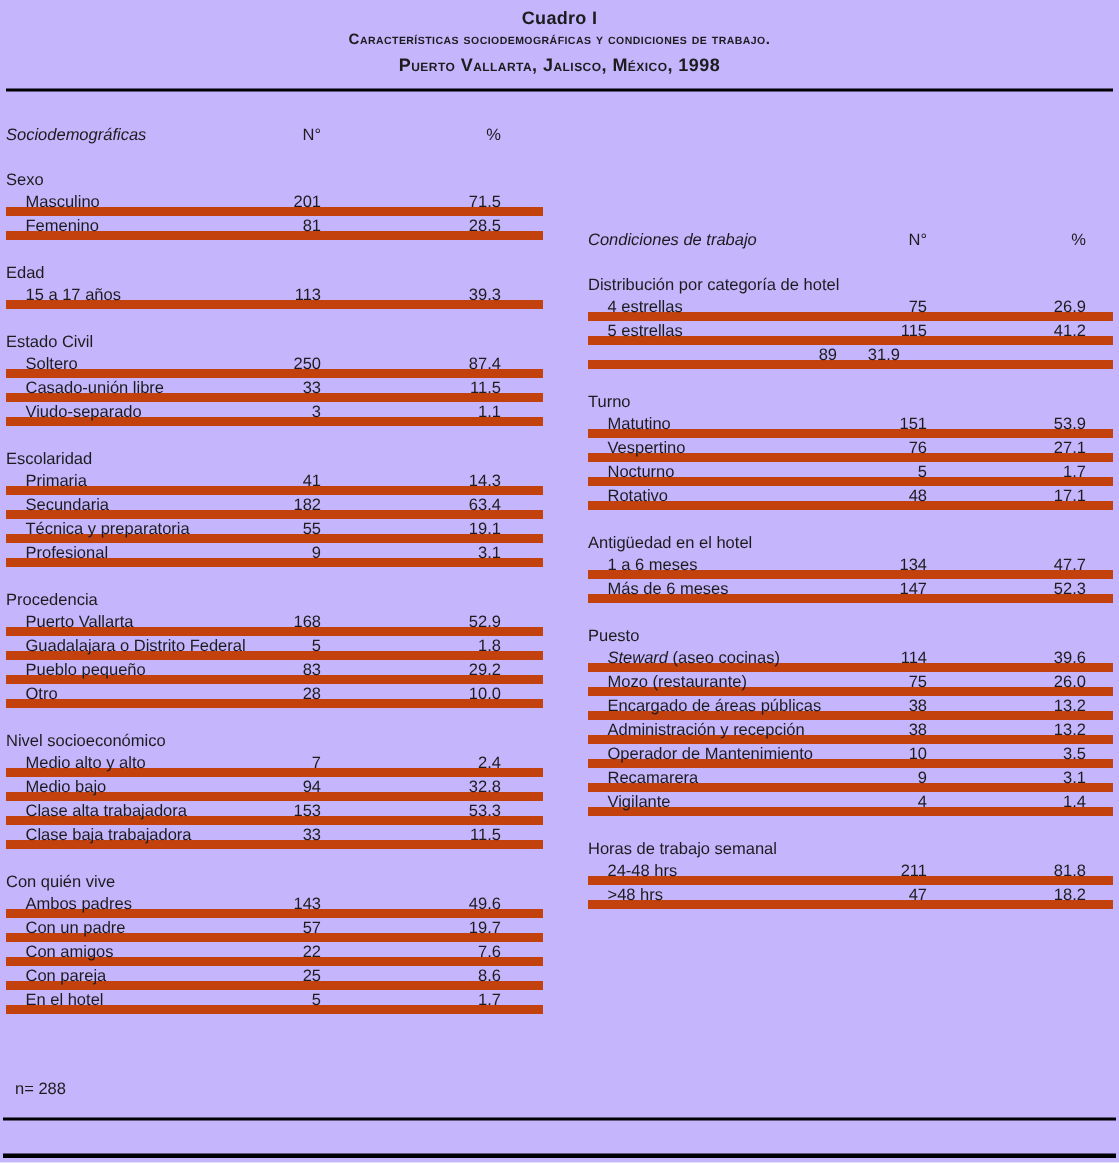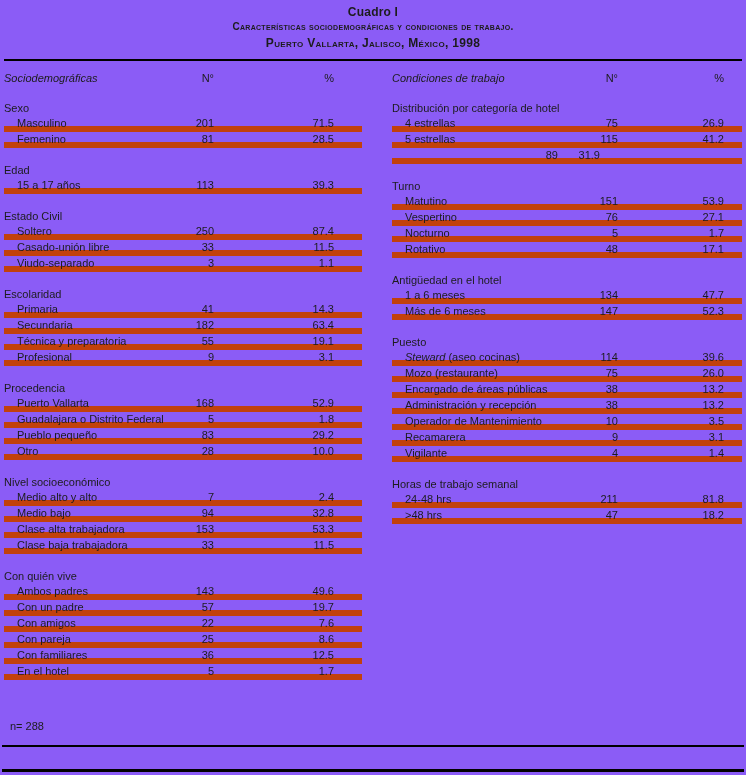--- a/index.html
+++ b/index.html
@@ -2,33 +2,33 @@
 <html><head>
 <meta charset="utf-8">
 <style>
   * { margin:0; padding:0; box-sizing:border-box; }
   html,body { background:#ffffff; }
   body { font-family:"Liberation Sans", sans-serif; color:#1c1c1c; }
 
   .page {
     position:relative;
     width:746px; height:775px;
-    background:#8b5cf6;
+    background:#c4b5fd;
     padding:5px 4px 0 4px;
     overflow:hidden;
   }
 
   .title-block { text-align:center; }
   .title-line1 { font-size:12px; font-weight:bold; line-height:14px; letter-spacing:.2px; }
   .title-line2 { font-size:10px; font-weight:bold; font-variant:small-caps; line-height:16px; letter-spacing:.3px; }
   .title-line3 { font-size:12px; font-weight:bold; font-variant:small-caps; line-height:17px; letter-spacing:.3px; }
 
   .rule-thick { height:2px; background:#000; margin-top:7px; }
 
-  .columns { display:flex; margin-top:9px; }
+  .columns { display:flex; margin-top:21px;align-items:center; }
   .col { font-size:11px; }
   .col-left  { width:358px; margin-right:30px; }
   .col-right { width:350px; }
 
   .row { display:grid; height:16px; line-height:15px; align-items:center; }
   .col-left  .row { grid-template-columns:150px 60px 148px; }
   .col-right .row { grid-template-columns:166px 60px 124px; }
 
   .lbl { text-align:left; white-space:nowrap; overflow:visible; }
   .num { text-align:right; white-space:nowrap; }
@@ -181,25 +181,20 @@
           <div class="lbl">Con amigos</div>
           <div class="num">22</div>
           <div class="pct">7.6</div>
         </div>
         <div class="row data-row">
           <div class="lbl">Con pareja</div>
           <div class="num">25</div>
           <div class="pct">8.6</div>
         </div>
         <div class="row data-row">
-          <div class="lbl">Con familiares</div>
-          <div class="num">36</div>
-          <div class="pct">12.5</div>
-        </div>
-        <div class="row data-row">
           <div class="lbl">En el hotel</div>
           <div class="num">5</div>
           <div class="pct">1.7</div>
         </div>
       </div>
       <div class="col col-right">
         <div class="row head-row">
           <div class="lbl">Condiciones de trabajo</div>
           <div class="num">N°</div>
           <div class="pct">%</div>

